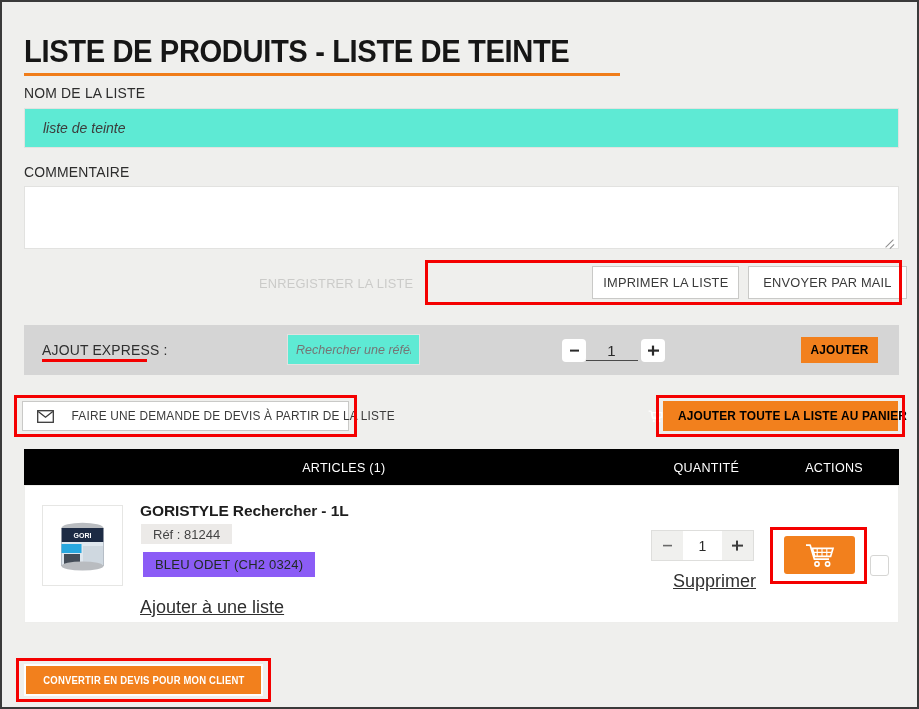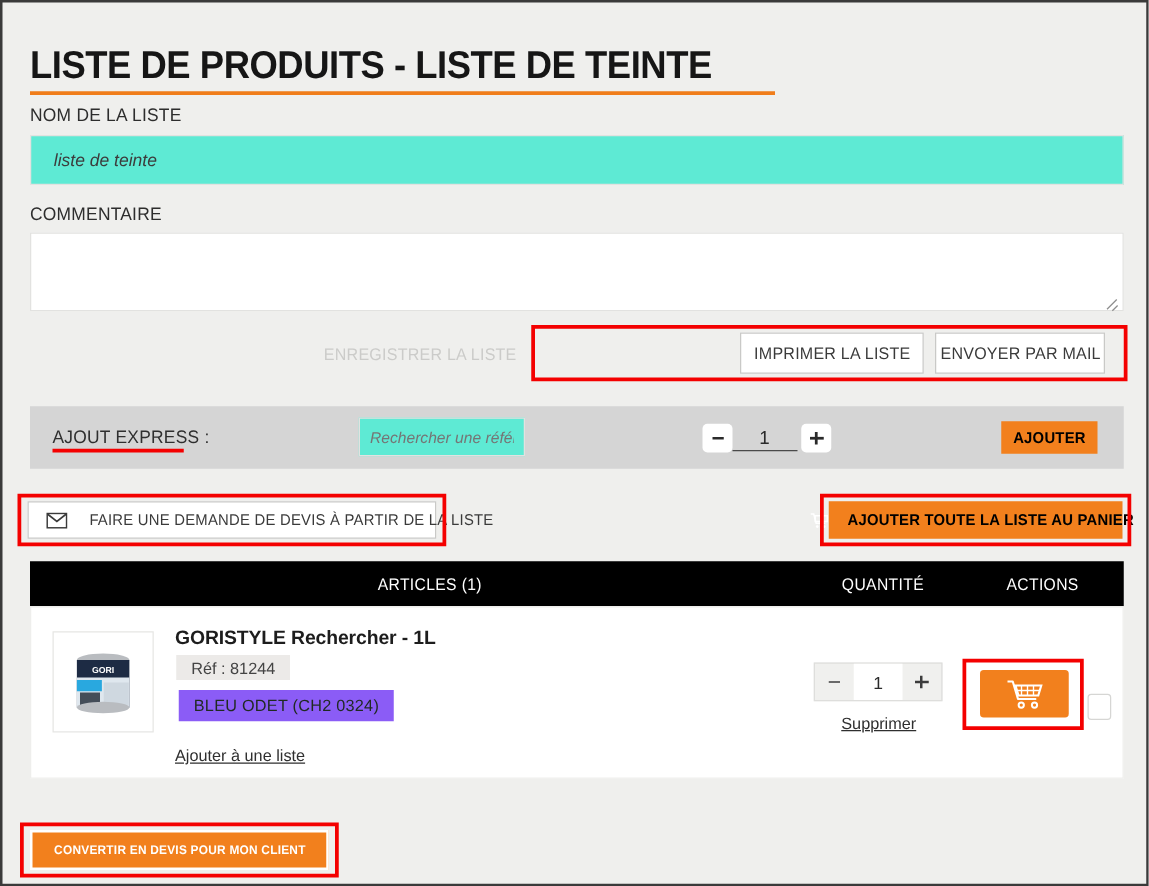--- a/index.html
+++ b/index.html
@@ -256,21 +256,21 @@
     background: #8b5cf6;
     display: flex;
     align-items: center;
     font-size: 13px;
     color: #1f2a21;
     letter-spacing: 0.2px;
     white-space: nowrap;
   }
   .link-underline {
     position: absolute;
-    font-size: 13px;
+    font-size: 18px;
     color: #2f2f2f;
     text-decoration: underline;
     cursor: pointer;
     white-space: nowrap;
   }
 
   .row-stepper {
     position: absolute;
     left: 649px;
     top: 528px;
@@ -370,21 +370,21 @@
 
   <div class="btn btn-ghost-disabled" style="left:254px; top:267px; width:160px; height:28px;justify-content:center;">
     <span class="btn-label">ENREGISTRER LA LISTE</span>
   </div>
 
 
   <div class="btn btn-outline" style="left:590px; top:264px; width:147px; height:33px;">
     <span class="btn-label">IMPRIMER LA LISTE</span>
   </div>
 
-  <div class="btn btn-outline" style="left:746px; top:264px; width:136px; height:33px;">
+  <div class="btn btn-outline" style="left:746px; top:264px; width:159px; height:33px;">
     <span class="btn-label">ENVOYER PAR MAIL</span>
   </div>
 
   <div class="annot-box" style="left:423px; top:258px; width:477px; height:45px;"></div>
 
   <div class="express-bar"></div>
   <div class="express-label">AJOUT EXPRESS :</div>
   <div class="annot-underline" style="left:40px; top:357px; width:105px;"></div>
 
   <input class="text-input" style="left: 285px; top: 332px; width: 133px; height: 31px; padding: 0px 8px; font-size: 12.5px;" placeholder="Rechercher une référenc">

